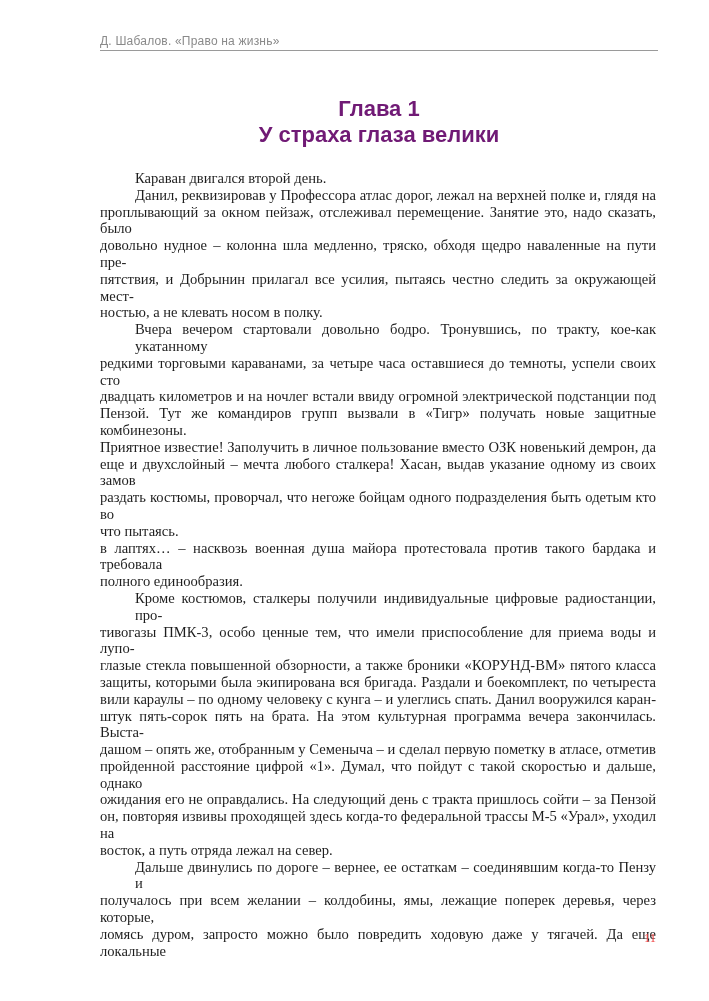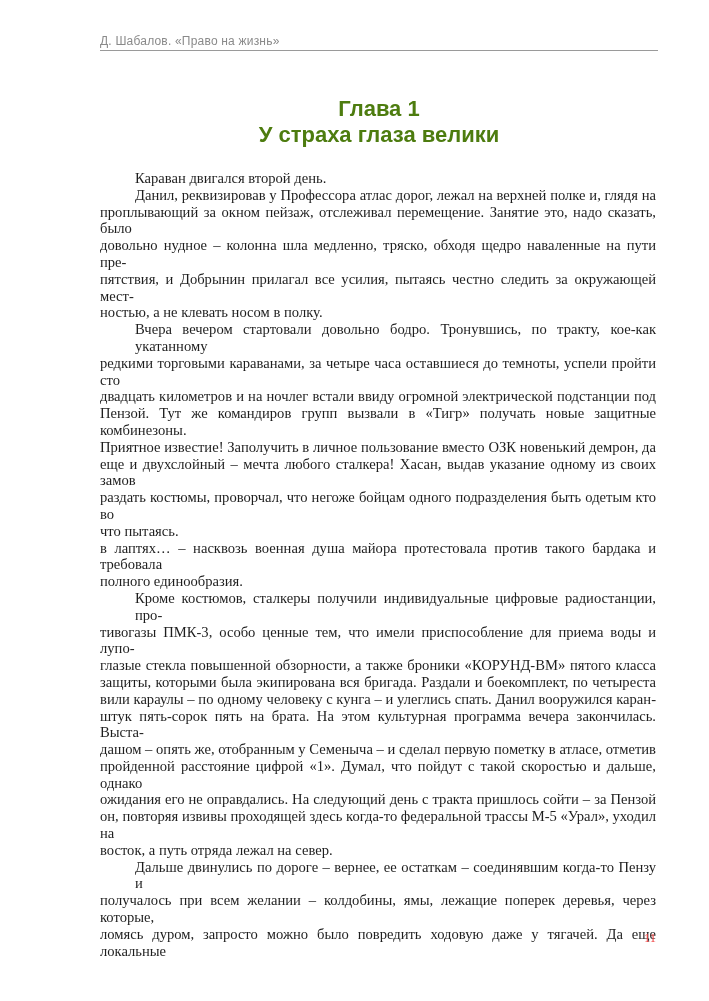--- a/index.html
+++ b/index.html
@@ -8,21 +8,21 @@
     position:absolute; left:100px; top:34px; width:558px;
     font-family:"Liberation Sans", sans-serif; font-size:12px; color:#8a8a8a;
     letter-spacing:0.2px;
   }
   .head-rule {
     position:absolute; left:100px; top:50px; width:558px; height:0;
     border-top:1.5px solid #9a9a9a;
   }
   .chapter {
     position:absolute; left:100px; top:96px; width:558px; text-align:center;
-    font-family:"Liberation Sans", sans-serif; font-weight:bold; color:#4d7c0f;
+    font-family:"Liberation Sans", sans-serif; font-weight:bold; color:#701a75;
     font-size:22px; line-height:26px;
   }
   .body-text {
     position:absolute; left:100px; top:170px; width:556px;
     font-family:"Liberation Serif", serif; font-size:14.6px; line-height:16.8px;
     color:#1e1e1e; text-align:justify; hyphens:manual;
   }
   .body-text p { margin:0; text-indent:35px; }
   .line { display:block; text-align:justify; text-align-last:justify; white-space:nowrap; }
   .line.last { text-align-last:left; }
@@ -48,21 +48,21 @@
     </p>
   <p style="text-indent: 0px;">
       <span class="line" style="padding-left: 35px; white-space: normal;">Данил, реквизировав у Профессора атлас дорог, лежал на верхней полке и, глядя на</span>
       <span class="line" style="padding-left: 0px; white-space: normal;">проплывающий за окном пейзаж, отслеживал перемещение. Занятие это, надо сказать, было</span>
       <span class="line" style="padding-left: 0px; white-space: normal;">довольно нудное – колонна шла медленно, тряско, обходя щедро наваленные на пути пре-</span>
       <span class="line" style="padding-left: 0px; white-space: normal;">пятствия, и Добрынин прилагал все усилия, пытаясь честно следить за окружающей мест-</span>
       <span class="line last" style="padding-left: 0px; white-space: normal;">ностью, а не клевать носом в полку.</span>
     </p>
   <p style="text-indent: 0px;">
       <span class="line" style="padding-left: 35px; white-space: normal;">Вчера вечером стартовали довольно бодро. Тронувшись, по тракту, кое-как укатанному</span>
-      <span class="line" style="padding-left: 0px; white-space: normal;">редкими торговыми караванами, за четыре часа оставшиеся до темноты, успели пройти сто</span>
+      <span class="line" style="padding-left: 0px; white-space: normal;">редкими торговыми караванами, за четыре часа оставшиеся до темноты, успели своих сто</span>
       <span class="line" style="padding-left: 0px; white-space: normal;">двадцать километров и на ночлег встали ввиду огромной электрической подстанции под</span>
       <span class="line" style="padding-left: 0px; white-space: normal;">Пензой. Тут же командиров групп вызвали в «Тигр» получать новые защитные комбинезоны.</span>
       <span class="line" style="padding-left: 0px; white-space: normal;">Приятное известие! Заполучить в личное пользование вместо ОЗК новенький демрон, да</span>
       <span class="line" style="padding-left: 0px; white-space: normal;">еще и двухслойный – мечта любого сталкера! Хасан, выдав указание одному из своих замов</span>
       <span class="line" style="padding-left: 0px; white-space: normal;">раздать костюмы, проворчал, что негоже бойцам одного подразделения быть одетым кто во</span>
       <span class="line last" style="padding-left: 0px; white-space: normal;">что пытаясь.</span>
     </p>
   <p style="text-indent: 0px;">
       <span class="line" style="padding-left: 0px; white-space: normal;">в лаптях… – насквозь военная душа майора протестовала против такого бардака и требовала</span>
       <span class="line last" style="padding-left: 0px; white-space: normal;">полного единообразия.</span>

